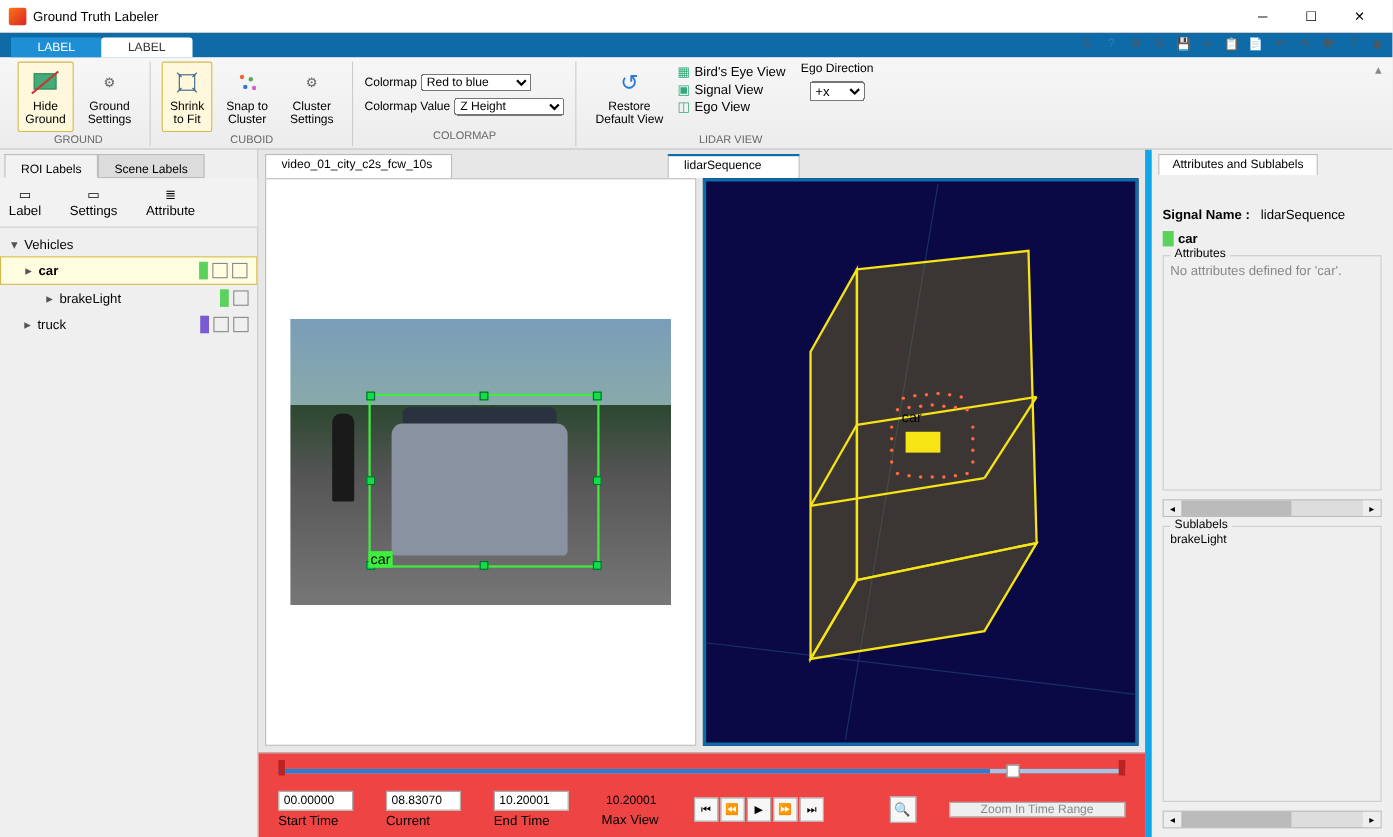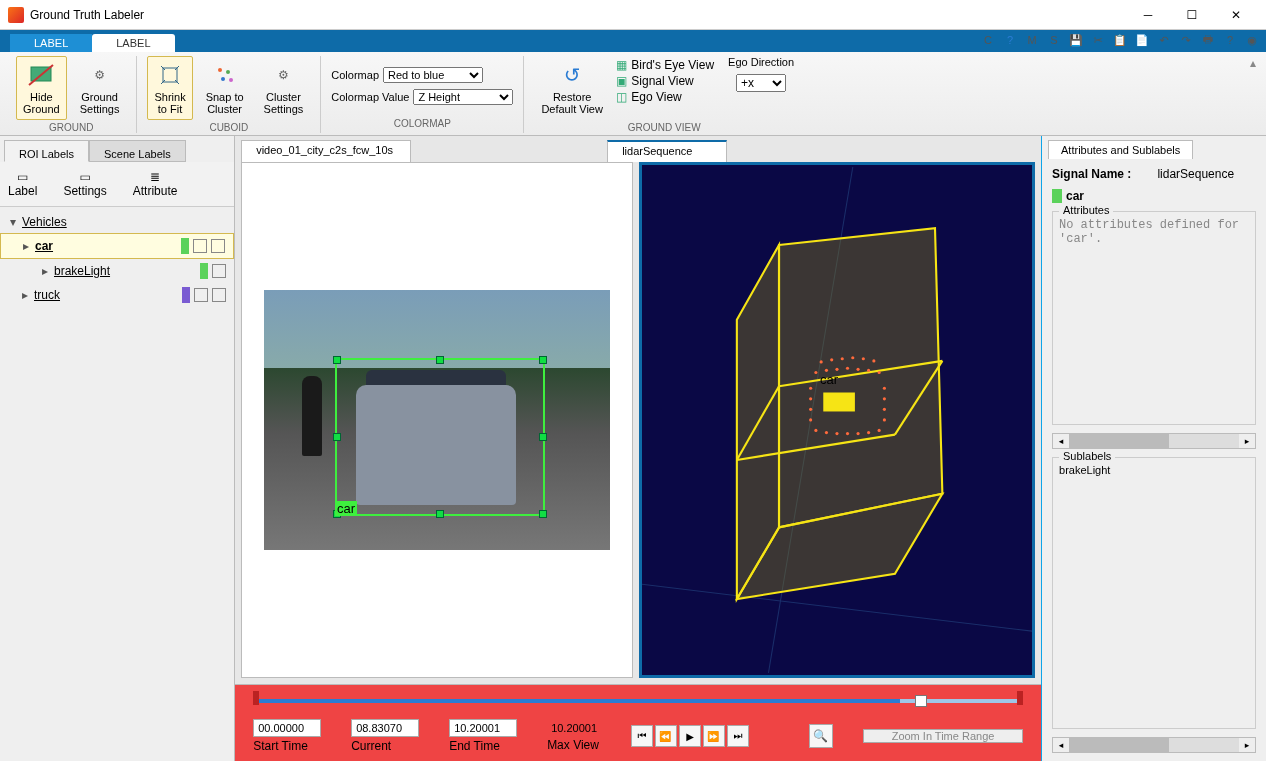--- a/index.html
+++ b/index.html
@@ -32,21 +32,21 @@
 .leftpanel { width: 255px; border-right: 1px solid #bbb; background: #efefef; display: flex; flex-direction: column; }
 .leftpanel .subtabbar { display: flex; height: 22px; margin: 4px 4px 0; }
 .subtab { padding: 7px 14px; font-size: 11px; border: 1px solid #bbb; background: #dcdcdc; cursor: pointer; }
 .subtab.active { background: #f2f2f2; border-bottom: 1px solid #f2f2f2; z-index: 2; }
 .leftpanel .subtoolbar { display: flex; gap: 26px; padding: 8px; border-bottom: 1px solid #ccc; background: #f2f2f2; }
 .subtoolbtn { display: flex; flex-direction: column; align-items: center; font-size: 11px; cursor: pointer; }
 .tree { flex: 1; overflow: auto; padding: 4px 0; }
 .treerow { display: flex; align-items: center; padding: 4px 8px; gap: 4px; cursor: pointer; }
 .treerow.sel { background: #fffde0; border: 1px solid #d4b94f; }
 .treerow .arrow { width: 10px; text-align: center; color: #555; }
-.treerow .name { flex: 1; text-decoration: underline; }
+.treerow .name { flex: 1; }
 .swatch { width: 8px; height: 16px; }
 .shapeicon { width: 14px; height: 14px; border: 1px solid #888; }
 .shapeicon.cube { width: 14px; height: 14px; border: 1px solid #888; position: relative; }
 .center { flex: 1; display: flex; flex-direction: column; background: #e7e7e7; }
 .viewtabs { display: flex; height: 22px; gap: 6px; margin: 4px 6px 0; }
 .viewtab { padding: 3px 14px; border: 1px solid #bbb; background: #fff; border-bottom: none; font-size: 11px; cursor: pointer; }
 .viewtab.active { border-top: 2px solid #0e6ba8; }
 .views { flex: 1; display: flex; gap: 6px; padding: 0 6px 6px; }
 .vpanel { flex: 1; border: 1px solid #bbb; background: #fff; position: relative; overflow: hidden; }
 .vpanel.lidar { background: #0a0845; border: 3px solid #0e6ba8; }
@@ -64,28 +64,28 @@
 .tl-flag { position: absolute; width: 6px; height: 14px; background: #b22; top: -2px; }
 .tl-thumb { position: absolute; width: 12px; height: 12px; border: 1px solid #777; background: #fff; top: 2px; left: 86%; }
 .tl-controls { display: flex; align-items: center; gap: 30px; }
 .tl-field { display: flex; flex-direction: column; gap: 2px; }
 .tl-field input { width: 68px; border: 1px solid #aaa; padding: 2px 4px; font-size: 11px; }
 .tl-field .val { font-size: 11px; padding: 2px 4px; }
 .tl-playbtns { display: flex; gap: 2px; }
 .pbtn { width: 22px; height: 22px; border: 1px solid #aaa; background: #f7f7f7; display: flex; align-items: center; justify-content: center; font-size: 10px; cursor: pointer; }
 .zoombtn { width: 24px; height: 24px; border: 1px solid #aaa; background: #f7f7f7; display: flex; align-items: center; justify-content: center; }
 .zoomrange { width: 160px; height: 14px; border: 1px solid #aaa; background: #eee; display: flex; align-items: center; justify-content: center; font-size: 11px; color: #888; }
-.rightpanel { width: 244px; border-left: 1px solid #0ea5e9; background: #efefef; display: flex; flex-direction: column; }
+.rightpanel { width: 244px; border-left: 6px solid #0ea5e9; background: #efefef; display: flex; flex-direction: column; }
 .rightpanel .rtab { margin: 4px 6px 0; padding: 3px 12px; border: 1px solid #bbb; background: #fff; border-bottom: none; font-size: 11px; width: fit-content; }
 .rbody { flex: 1; padding: 8px 10px; display: flex; flex-direction: column; gap: 8px; }
-.rrow { display: flex; gap: 26px; font-size: 11px; }
+.rrow { display: flex; gap: 10px; font-size: 11px; margin-top: 21px; }
 .sel-label { display: flex; align-items: center; gap: 4px; font-weight: bold; font-size: 14px; }
 .fieldset { border: 1px solid #ccc; padding: 6px; font-size: 11px; position: relative; }
 .fieldset .legend { position: absolute; top: -8px; left: 6px; background: #efefef; padding: 0 4px; font-size: 11px; }
-.fieldset .fcontent { color: #888; min-height: 200px; font-family: Liberation Mono, monospace; }
+.fieldset .fcontent { color: #888; min-height: 200px; }
 .hscroll { height: 16px; background: #ddd; border: 1px solid #bbb; display: flex; }
 .hscroll .sbtn { width: 16px; background: #eee; text-align: center; font-size: 9px; line-height: 14px; }
 .hscroll .sthumb { width: 100px; background: #bbb; }
 svg { display: block; }
 </style>
 </head>
 <body>
 
 <div class="titlebar">
   <div class="logo"></div>
@@ -197,21 +197,21 @@
         <div class="cvrow">
             <span style="color:#3a7">◫</span>
             <span>Ego View</span>
           </div>
       </div>
       <div style="display:flex;flex-direction:column;align-items:center;margin-left:8px">
         <div style="font-size:11px">Ego Direction</div>
         <select style="margin-top:6px;width:50px"><option>+x</option></select>
       </div>
     </div>
-    <div class="rgtitle">GROUND VIEW</div>
+    <div class="rgtitle">LIDAR VIEW</div>
   </div>
   <div class="toggle-right">▴</div>
 </div>
 
 <div class="content">
 
   <div class="leftpanel">
     <div class="subtabbar">
       <div class="subtab active">ROI Labels</div>
       <div class="subtab">Scene Labels</div>

